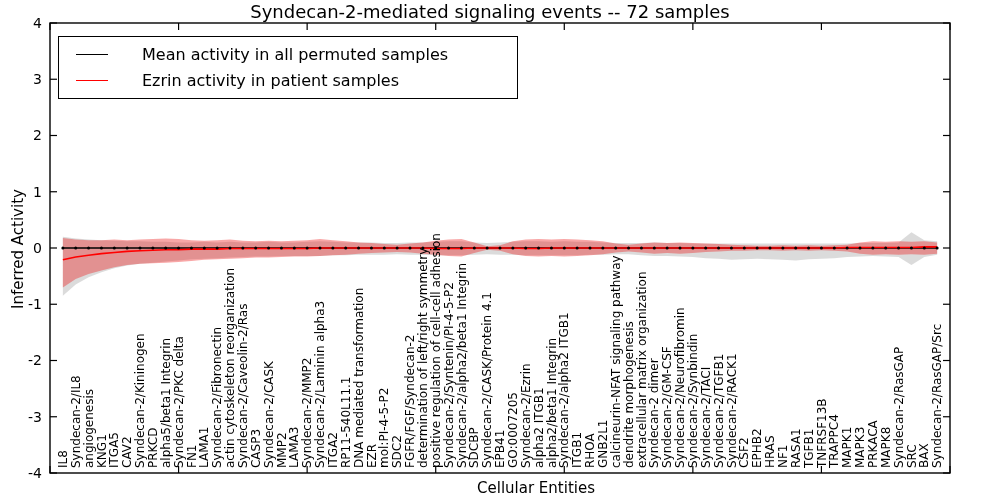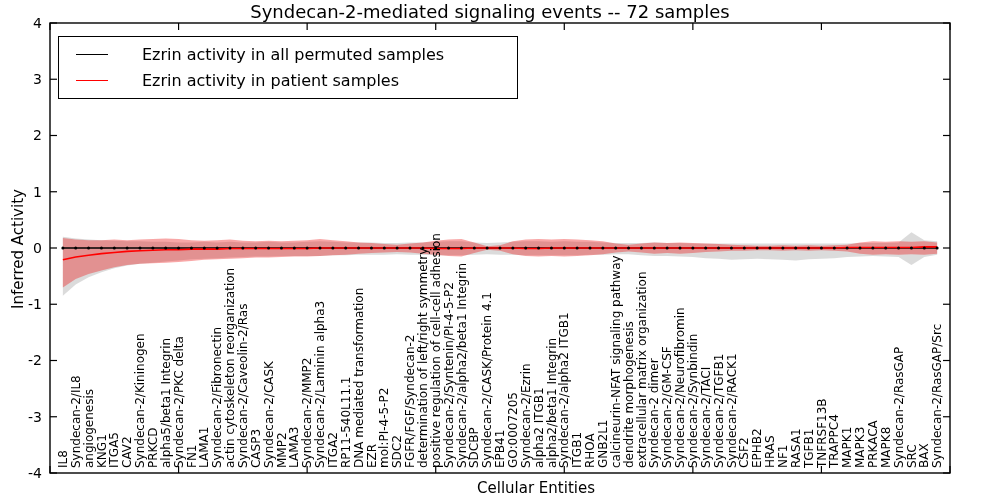--- a/index.html
+++ b/index.html
@@ -224,21 +224,21 @@
       <text x="885.7142857142858" y="468" dy="0.34em" text-anchor="start" font-size="12px" fill="#000" transform="rotate(-90 885.7142857142858 468)">MAPK8</text>
       <text x="898.5714285714286" y="468" dy="0.34em" text-anchor="start" font-size="12px" fill="#000" transform="rotate(-90 898.5714285714286 468)">Syndecan-2/RasGAP</text>
       <text x="911.4285714285714" y="468" dy="0.34em" text-anchor="start" font-size="12px" fill="#000" transform="rotate(-90 911.4285714285714 468)">SRC</text>
       <text x="924.2857142857142" y="468" dy="0.34em" text-anchor="start" font-size="12px" fill="#000" transform="rotate(-90 924.2857142857142 468)">BAX</text>
       <text x="937.1428571428572" y="468" dy="0.34em" text-anchor="start" font-size="12px" fill="#000" transform="rotate(-90 937.1428571428572 468)">Syndecan-2/RasGAP/Src</text>
     </svg>
 
   <div class="legend">
     <div class="legend-row">
       <span class="legend-line" id="swatch-0" style="border-top-color: rgb(0, 0, 0);"></span>
-      <span class="legend-text">Ezrin activity in all permuted samples</span>
+      <span class="legend-text">Mean activity in all permuted samples</span>
     </div>
     <div class="legend-row">
       <span class="legend-line" id="swatch-1" style="border-top-color: rgb(255, 0, 0);"></span>
       <span class="legend-text">Ezrin activity in patient samples</span>
     </div>
   </div>
 
   <div class="xlabel">Cellular Entities</div>
 </div>
 

